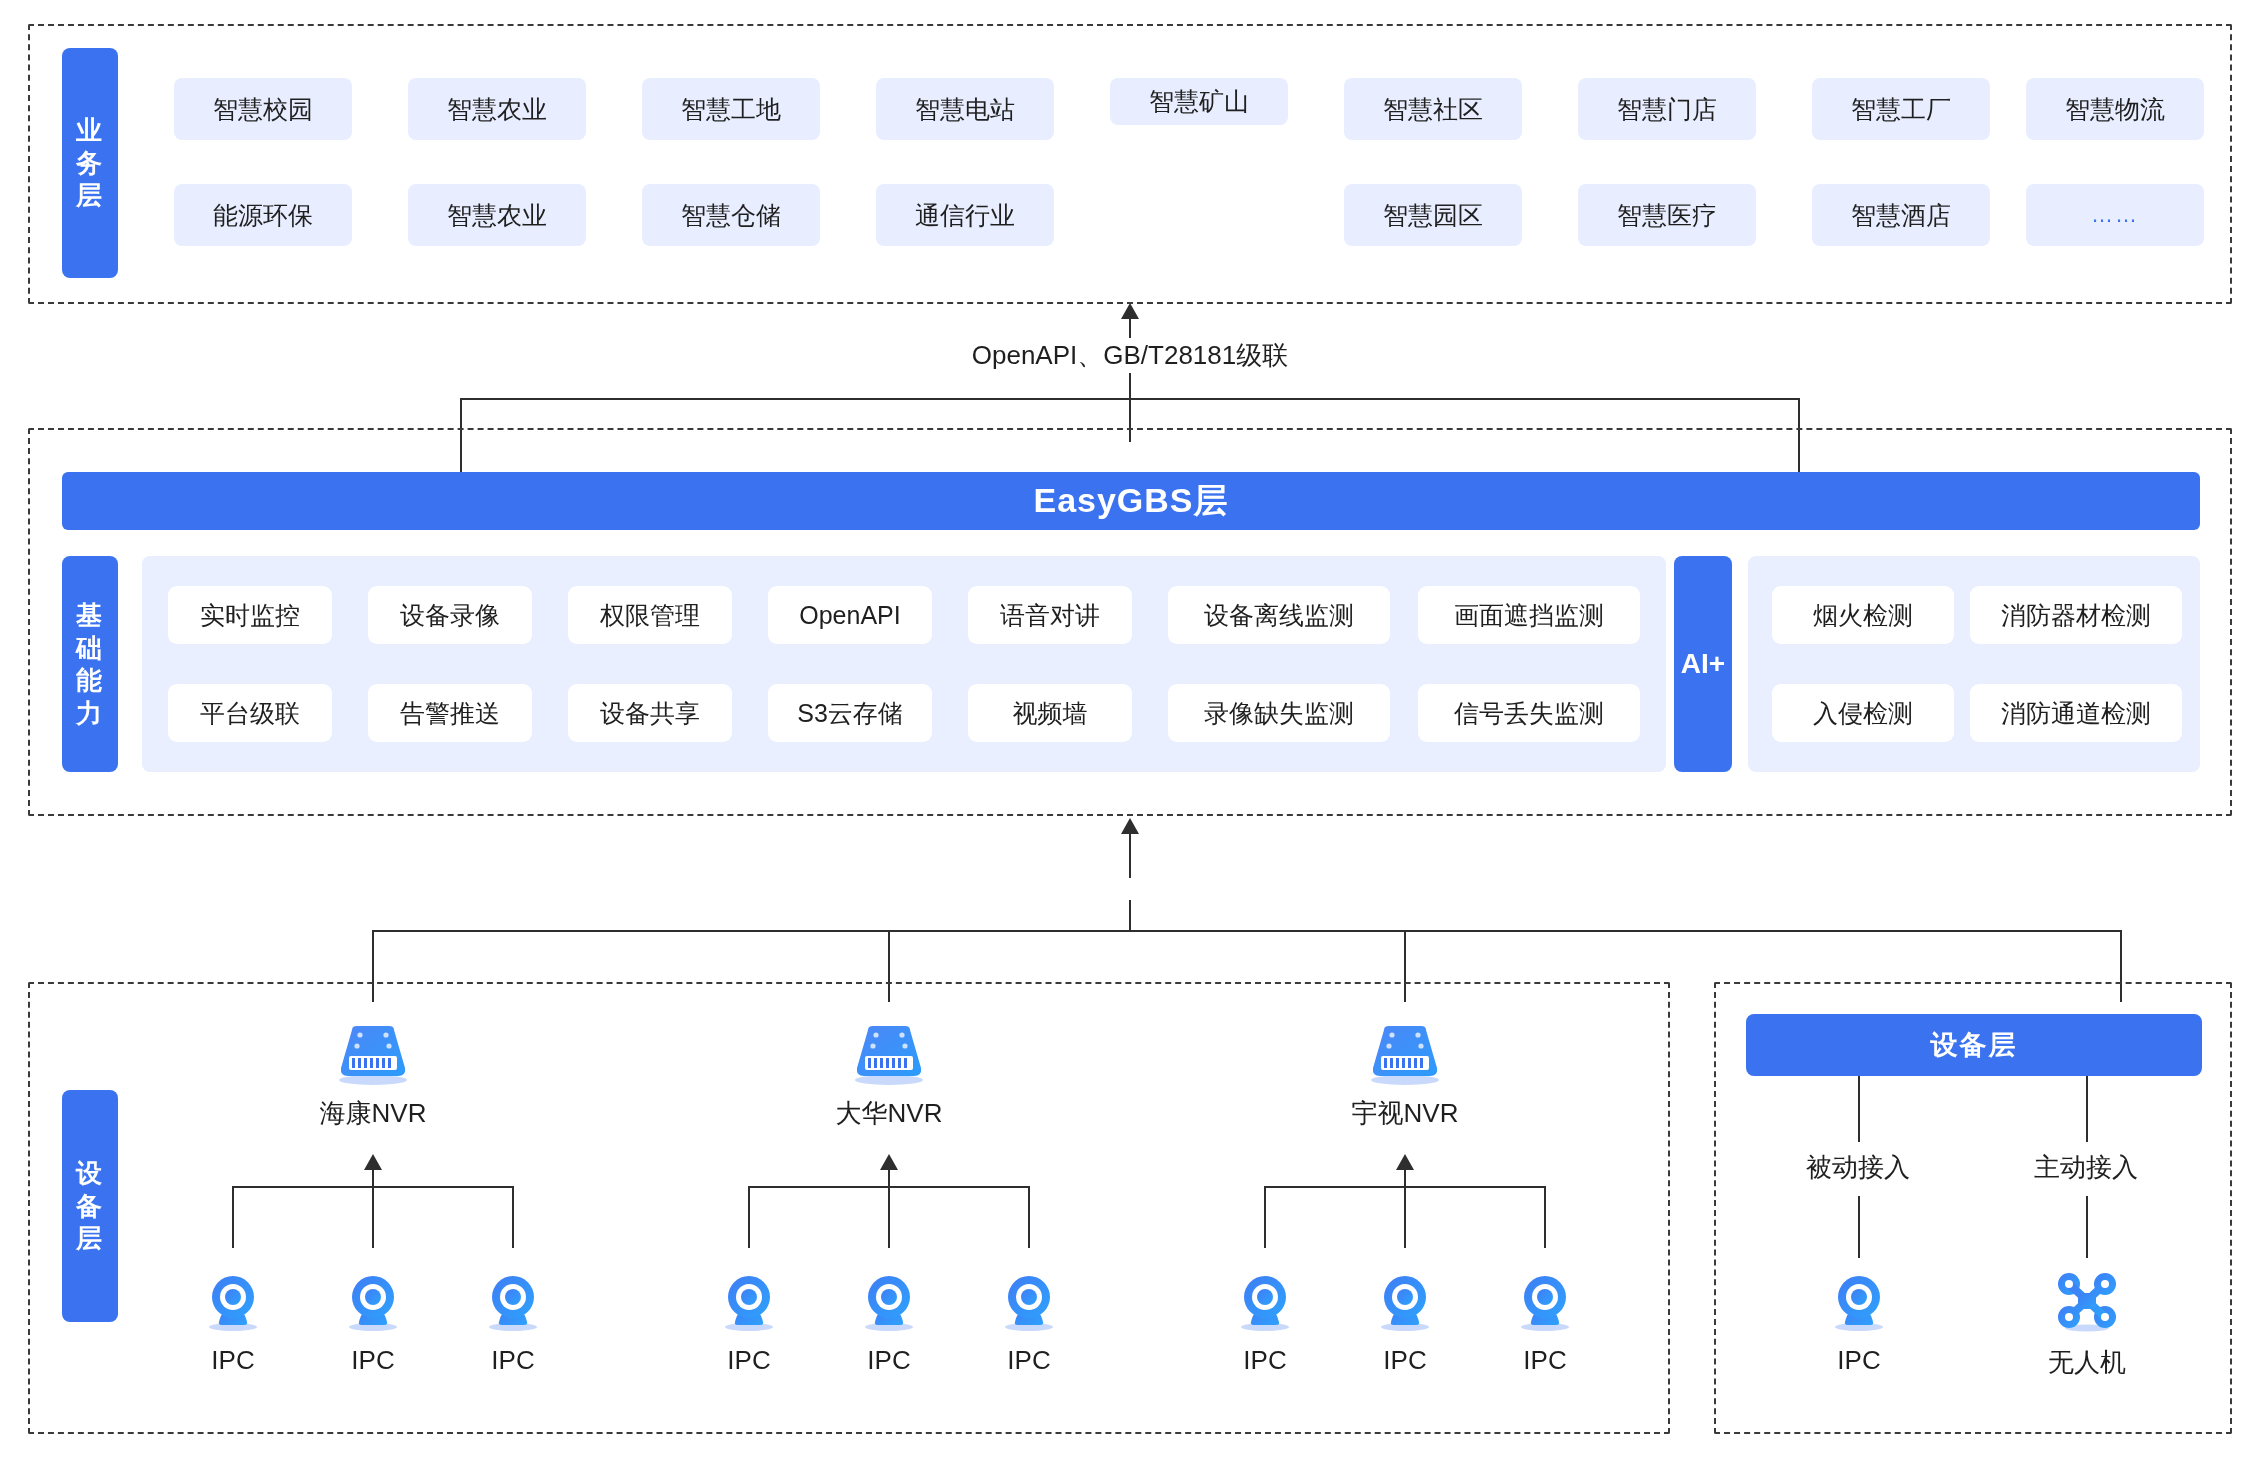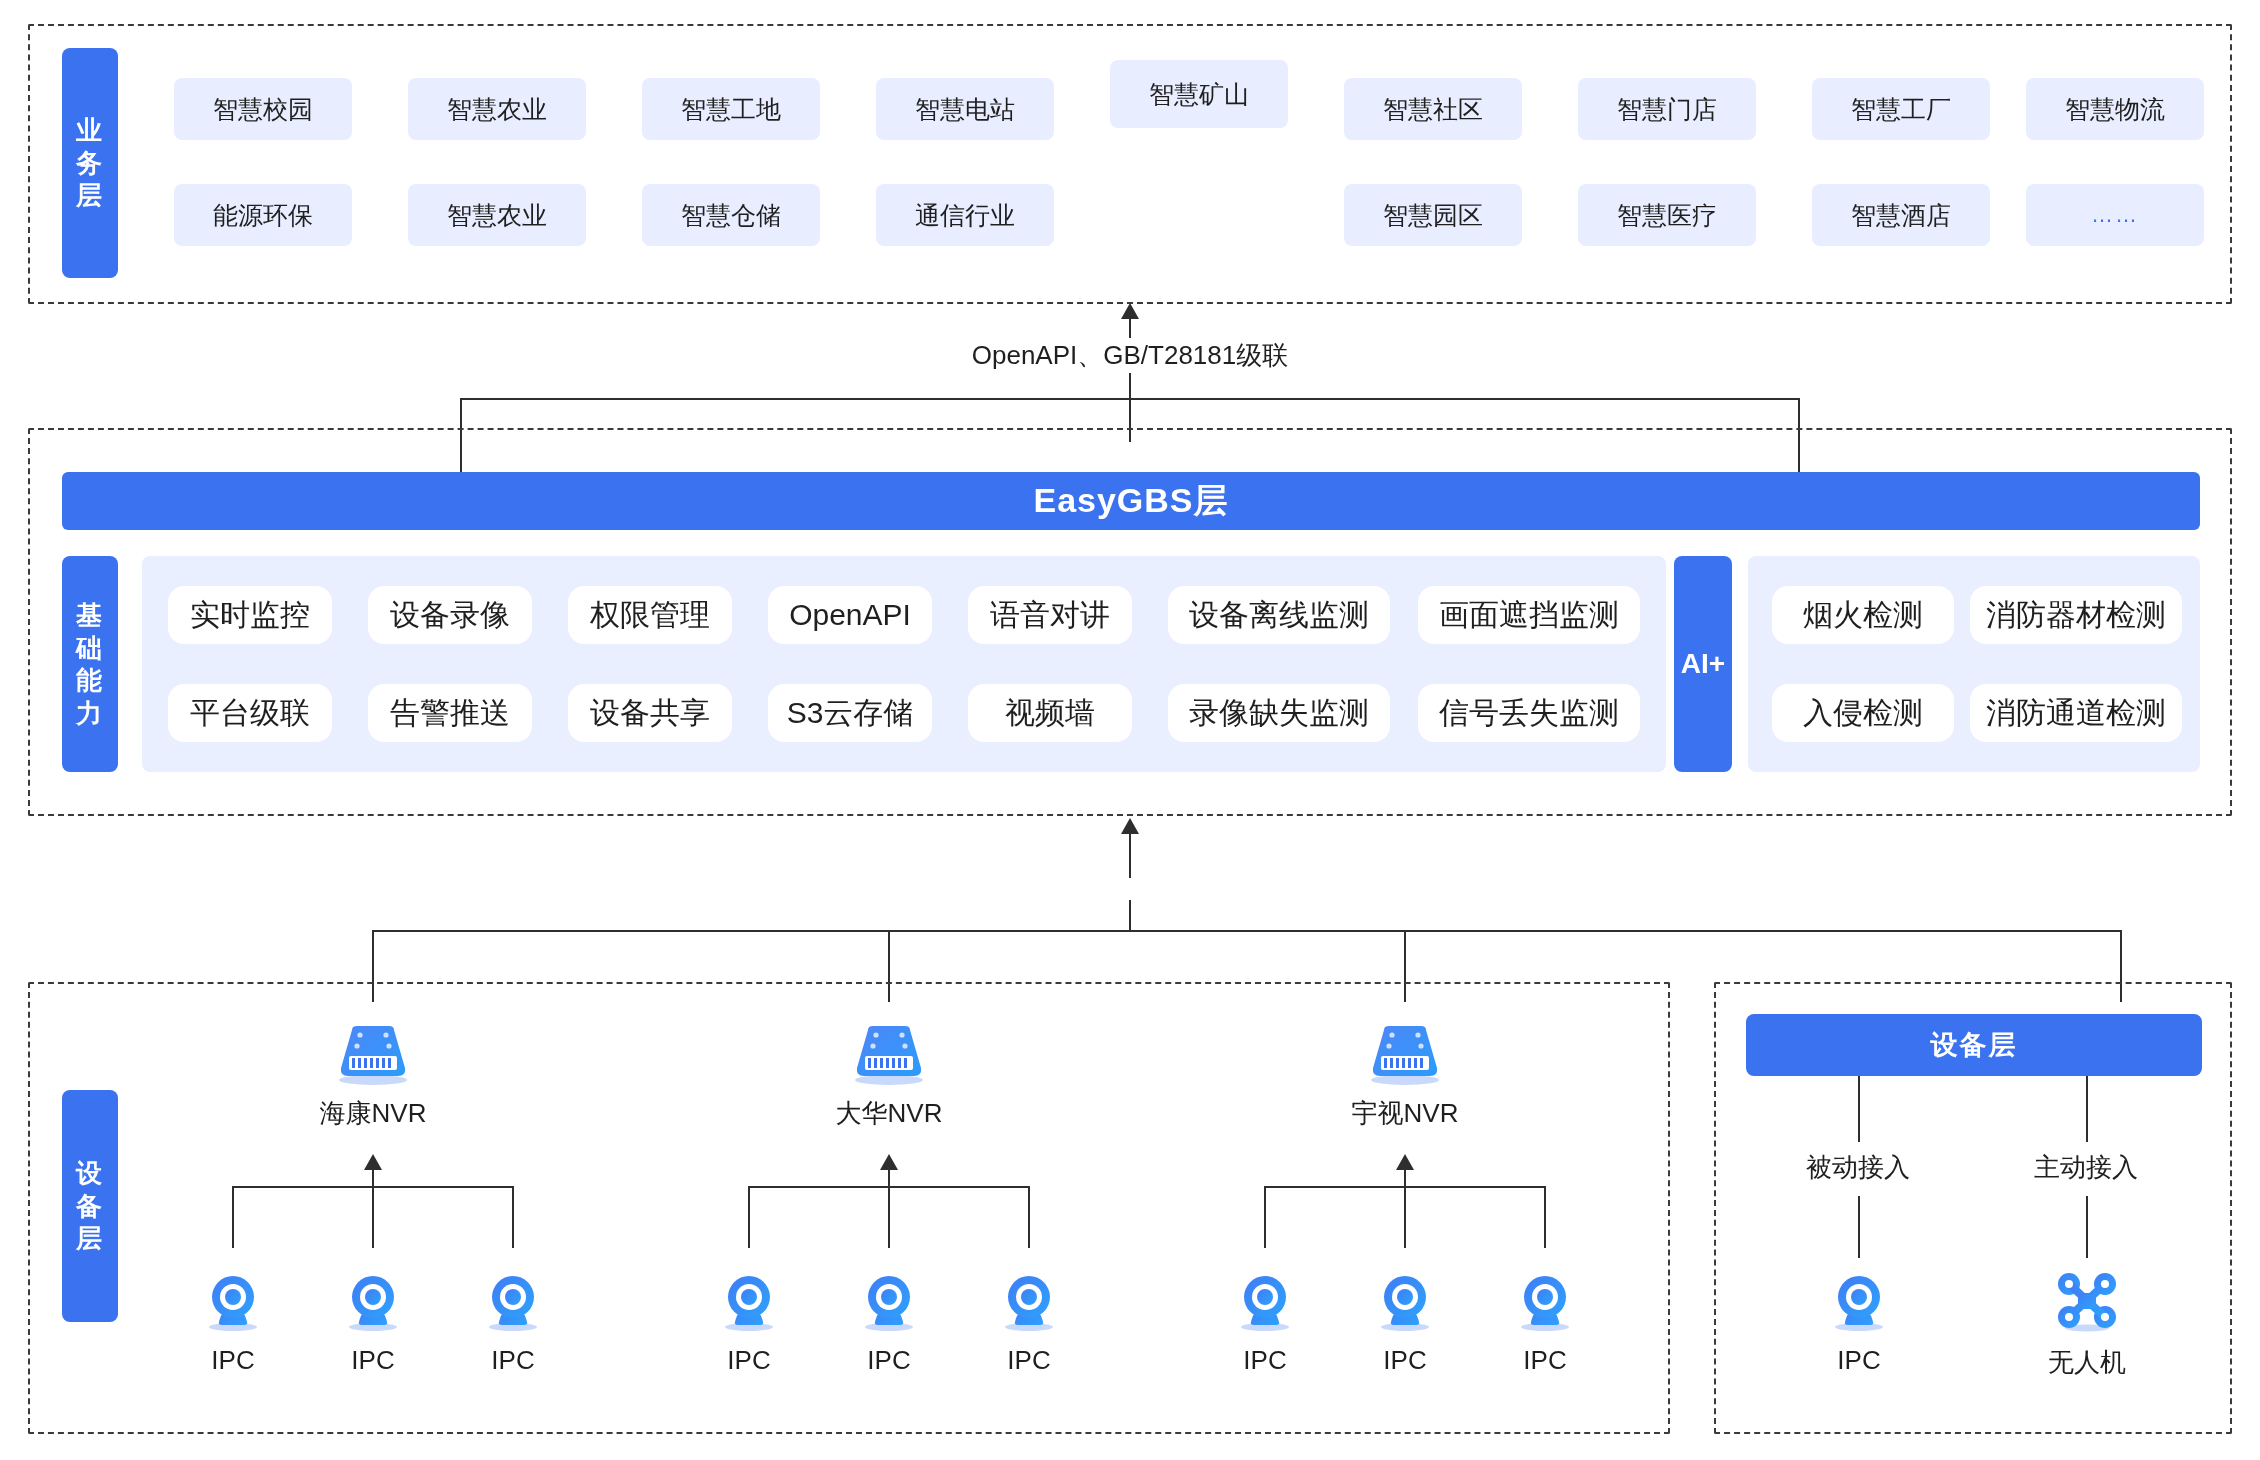--- a/index.html
+++ b/index.html
@@ -66,25 +66,25 @@
 
   
   .cap-panel {
     position: absolute;
     background: #e9efff;
     border-radius: 8px;
   }
   .white-chip {
     position: absolute;
     background: #ffffff;
-    border-radius: 16px;
+    border-radius: 9px;
     display: flex;
     align-items: center;
     justify-content: center;
-    font-size: 30px;
+    font-size: 25px;
     color: #1f1f1f;
     white-space: nowrap;
   }
   .ai-badge {
     position: absolute;
     background: #3a72f0;
     border-radius: 8px;
     color: #fff;
     font-size: 28px;
     font-weight: 700;
@@ -162,21 +162,21 @@
     </div>
   <div class="chip" style="left:408px; top:78px; width:178px; height:62px;">
       <span>智慧农业</span>
     </div>
   <div class="chip" style="left:642px; top:78px; width:178px; height:62px;">
       <span>智慧工地</span>
     </div>
   <div class="chip" style="left:876px; top:78px; width:178px; height:62px;">
       <span>智慧电站</span>
     </div>
-  <div class="chip" style="left:1110px; top:60px; width:178px; height:68px;">
+  <div class="chip" style="left:1110px; top:78px; width:178px; height:47px;">
       <span>智慧矿山</span>
     </div>
   <div class="chip" style="left:1344px; top:78px; width:178px; height:62px;">
       <span>智慧社区</span>
     </div>
   <div class="chip" style="left:1578px; top:78px; width:178px; height:62px;">
       <span>智慧门店</span>
     </div>
   <div class="chip" style="left:1812px; top:78px; width:178px; height:62px;">
       <span>智慧工厂</span>

